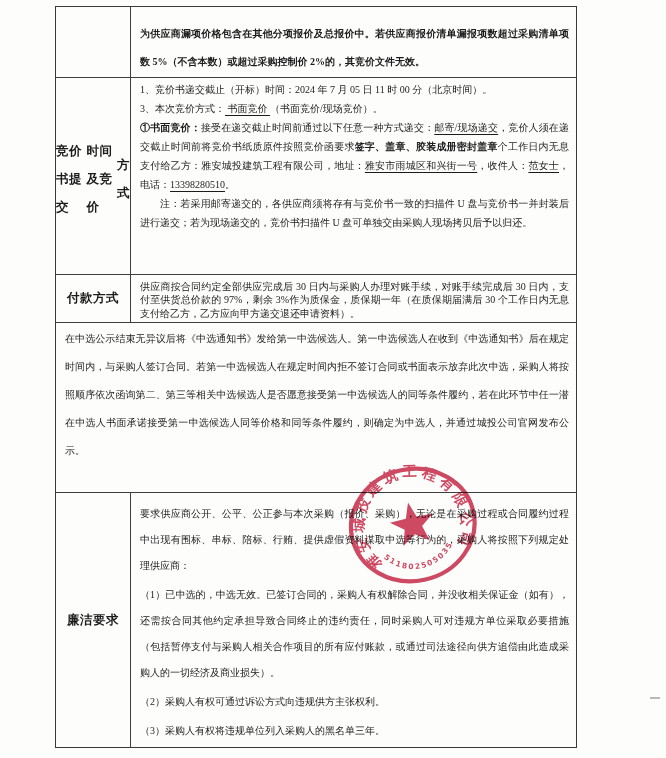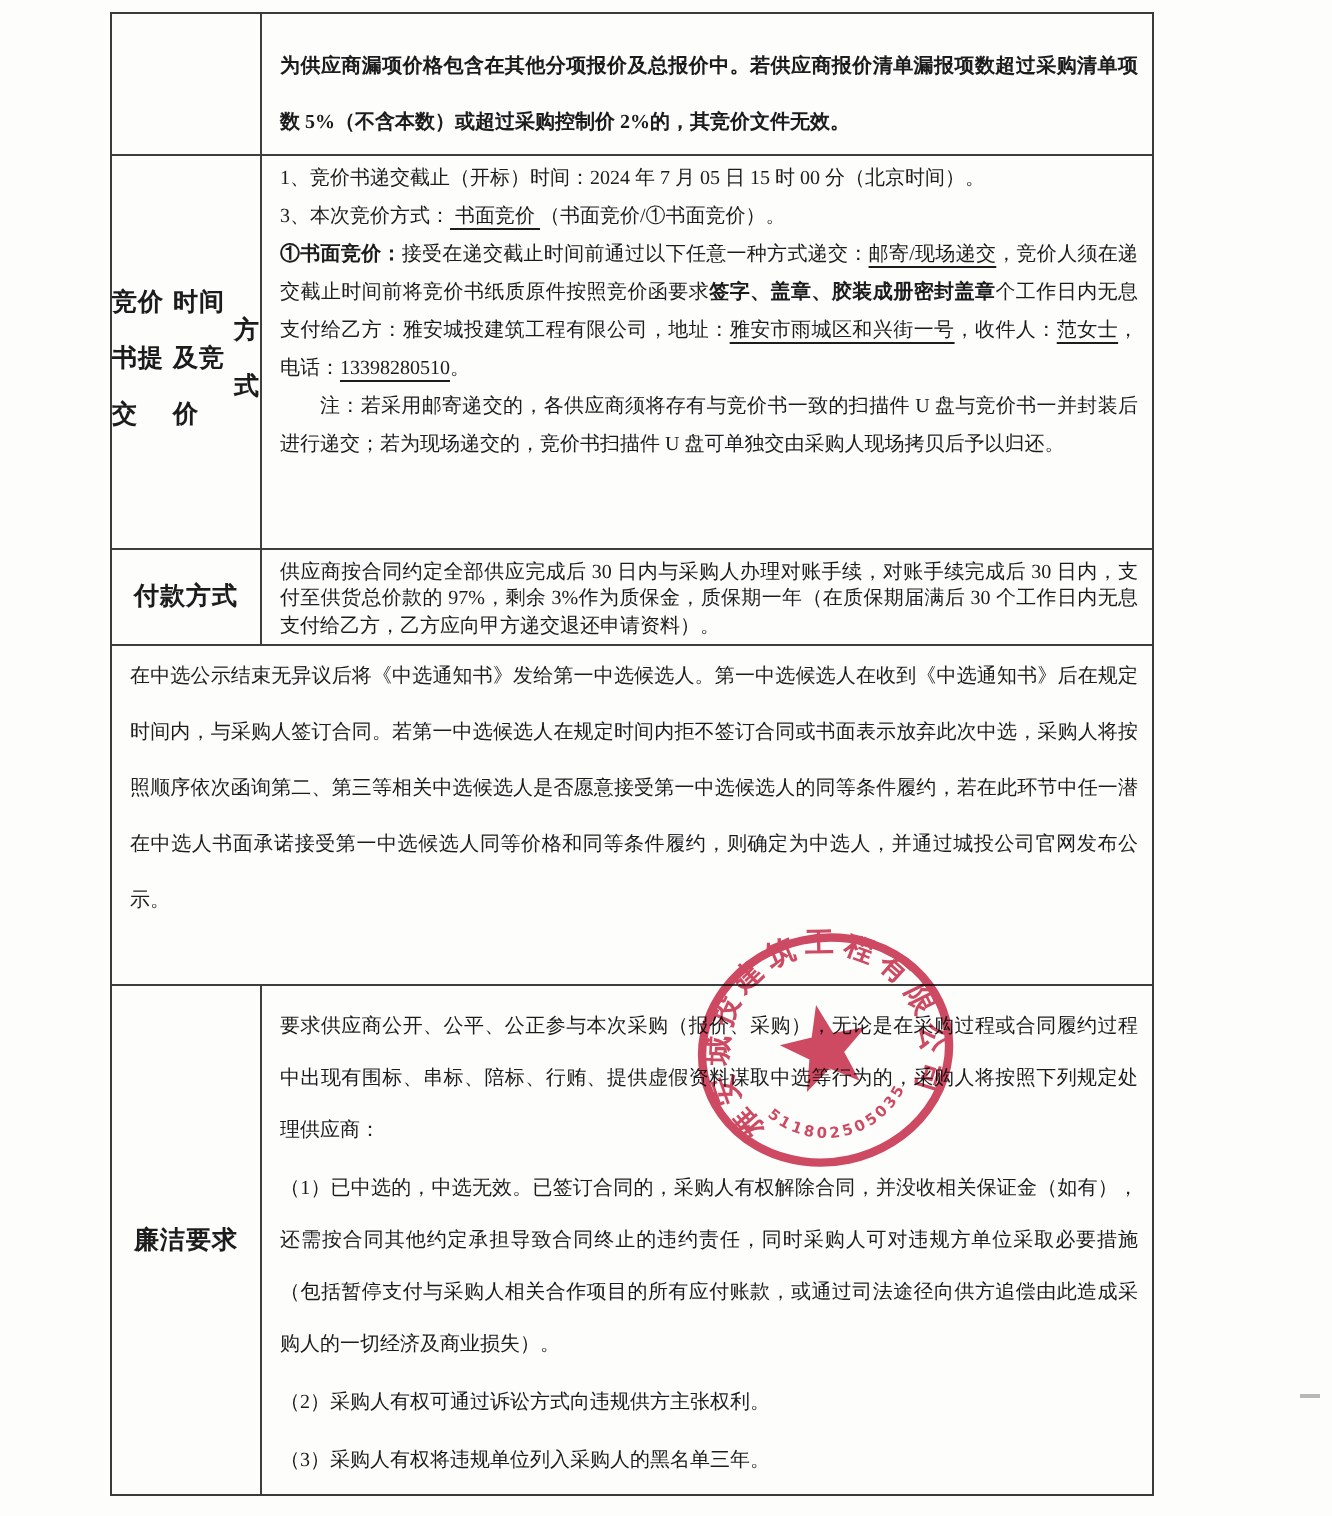--- a/index.html
+++ b/index.html
@@ -76,22 +76,22 @@
       </div>
   </div>
 
   <div class="row" id="row-1">
     <div class="cell-label">
       <span class="lbl-line">竞价书提交</span>
       <span class="lbl-line">时间及竞价</span>
       <span class="lbl-line">方式</span>
     </div>
     <div class="cell-content">
-        <div class="para"><span>1、竞价书递交截止（开标）时间：2024 年 7 月 05 日 15 时 00 分（北京时间）。</span></div>
-        <div class="para"><span>3、本次竞价方式：</span><span class="ul"> 书面竞价 </span><span>（书面竞价/①书面竞价）。</span></div>
+        <div class="para"><span>1、竞价书递交截止（开标）时间：2024 年 7 月 05 日 11 时 00 分（北京时间）。</span></div>
+        <div class="para"><span>3、本次竞价方式：</span><span class="ul"> 书面竞价 </span><span>（书面竞价/现场竞价）。</span></div>
         <div class="para"><span class="bold">①书面竞价：</span><span>接受在递交截止时间前通过以下任意一种方式递交：</span><span class="ul">邮寄/现场递交</span><span>，竞价人须在递交截止时间前将竞价书纸质原件按照竞价函要求</span><span class="bold">签字、盖章、胶装成册密封盖章</span><span>个工作日内无息支付给乙方：雅安城投建筑工程有限公司，地址：</span><span class="ul">雅安市雨城区和兴街一号</span><span>，收件人：</span><span class="ul">范女士</span><span>，电话：</span><span class="ul">13398280510</span><span>。</span></div>
         <div class="para indent"><span>注：若采用邮寄递交的，各供应商须将存有与竞价书一致的扫描件 U 盘与竞价书一并封装后进行递交；若为现场递交的，竞价书扫描件 U 盘可单独交由采购人现场拷贝后予以归还。</span></div>
       </div>
   </div>
 
   <div class="row" id="row-2">
     <div class="cell-label">
       <span class="lbl-line">付款方式</span>
     </div>
     <div class="cell-content">

